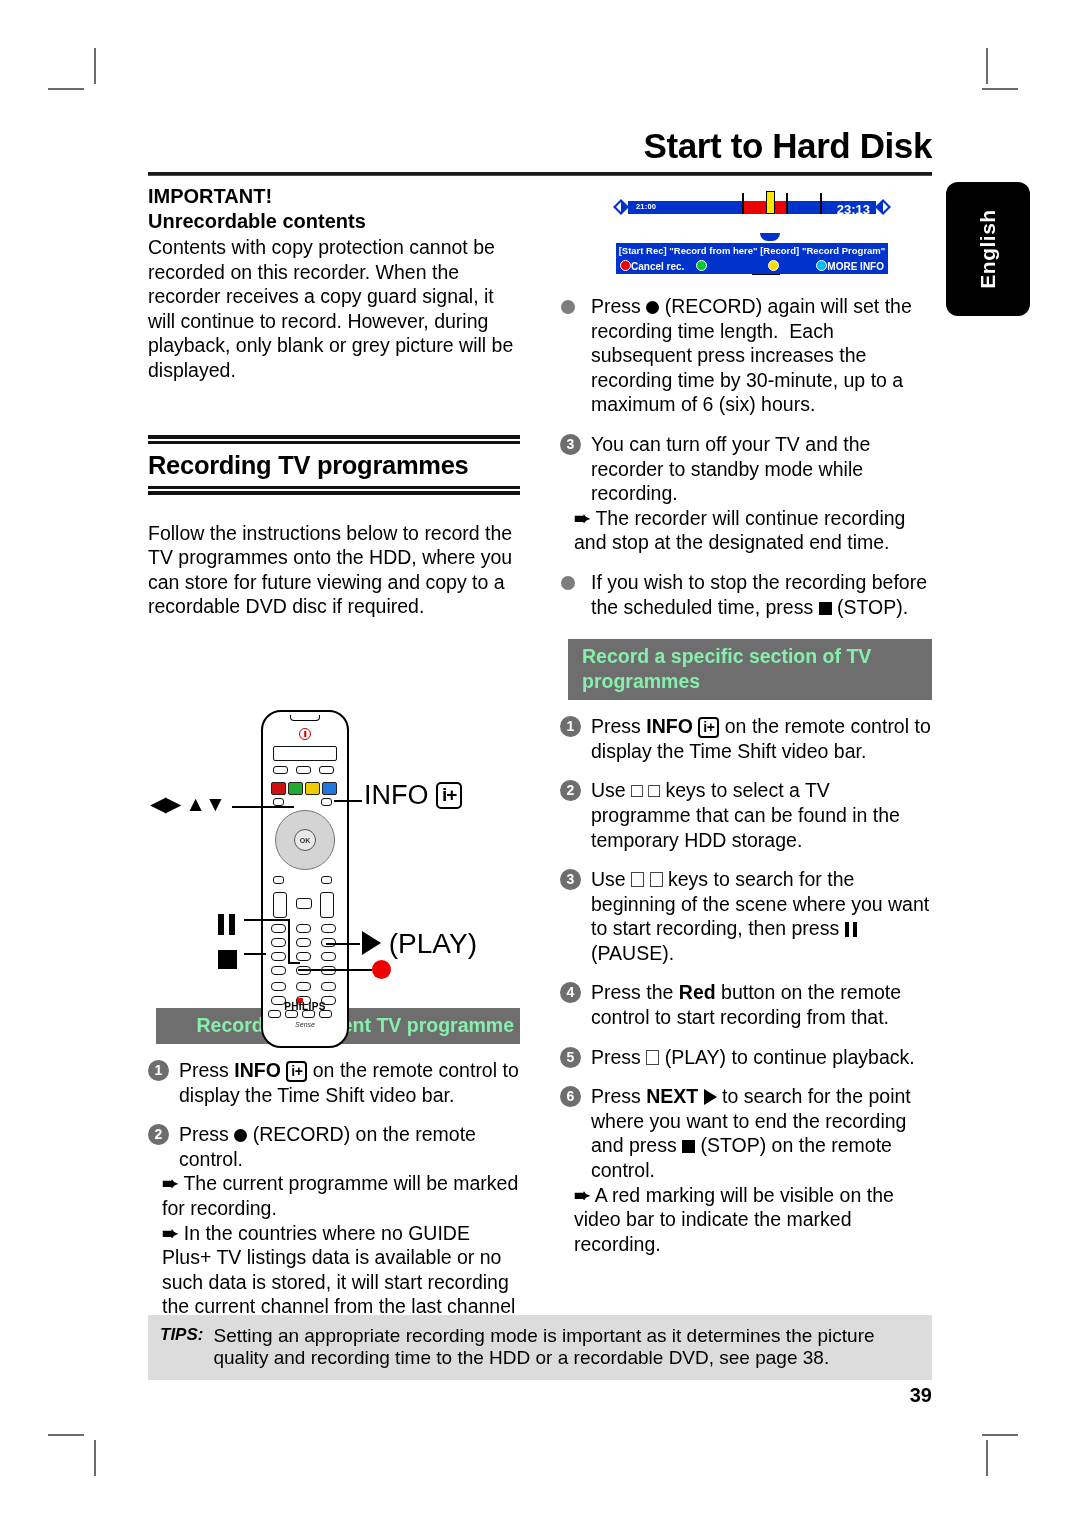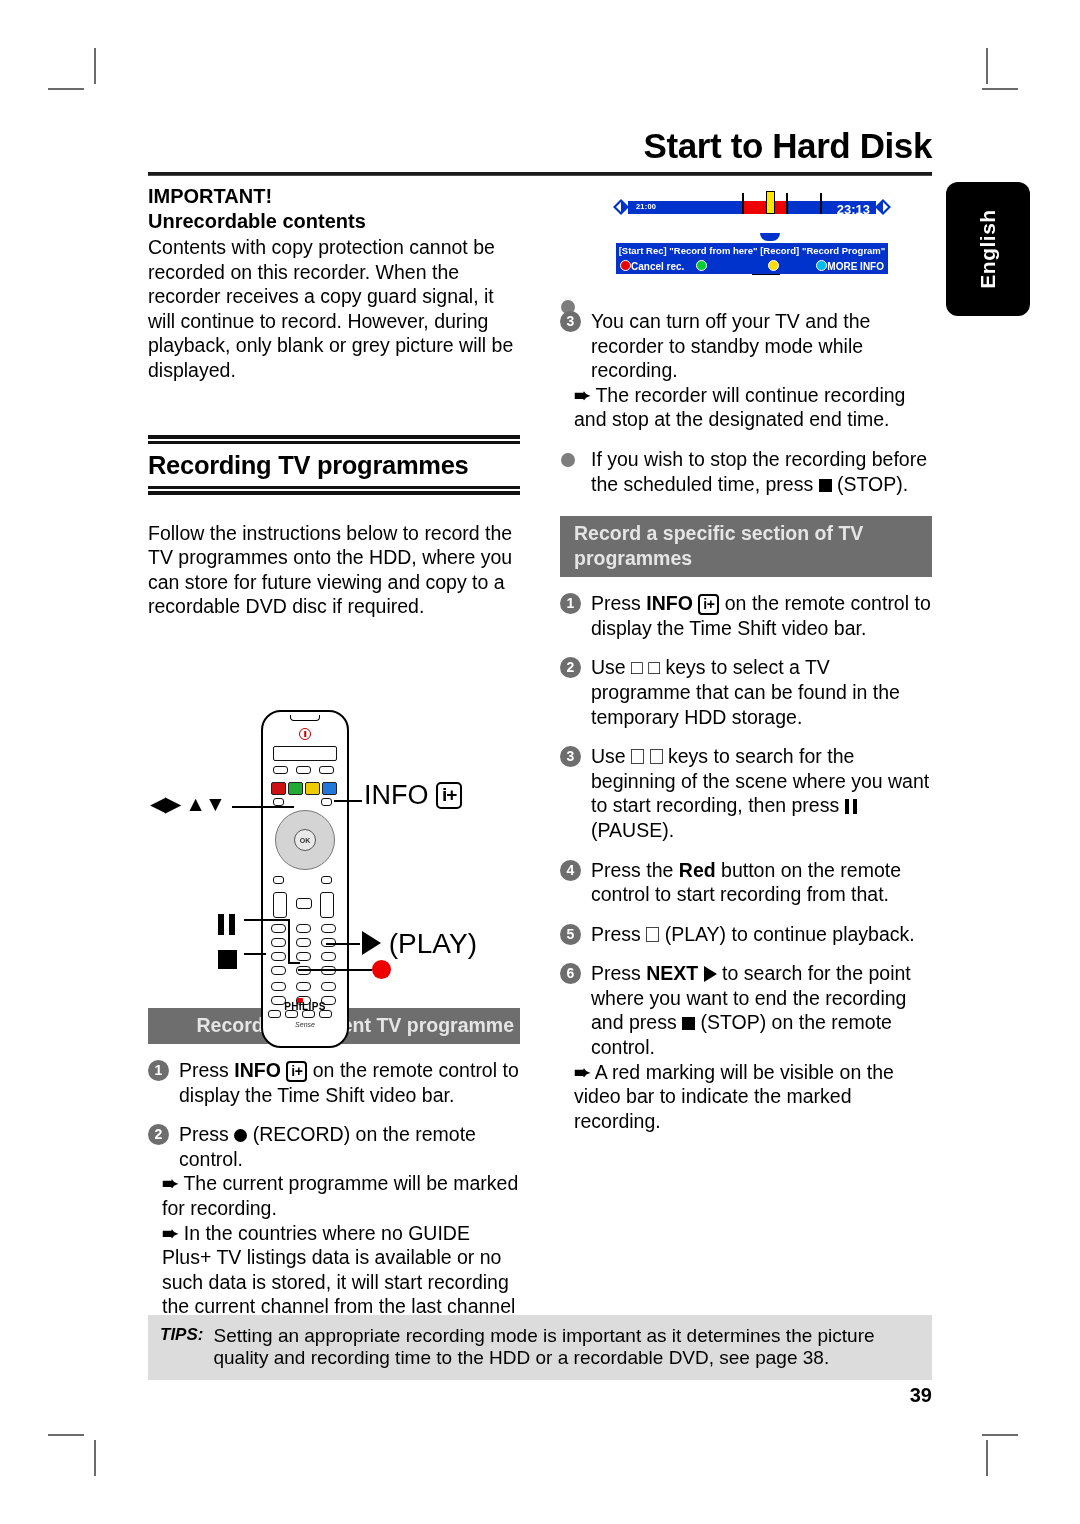--- a/index.html
+++ b/index.html
@@ -119,26 +119,26 @@
     height: 4px;
     background: #111;
     border-top: 2px solid #fff;
     box-shadow: 0 -3px 0 0 #111;
     margin-top: 6px;
   }
 
   
   .grey-bar {
     background: #6e6e6e;
-    color: #e5e5e5;
+    color: #86efac;
     font-weight: bold;
     font-size: 19.5px;
     line-height: 25px;
     padding: 5px 10px 6px 14px;
-    margin: 14px 0 14px 0;
+    margin: 14px 0 14px 8px;
   }
 
   
   .step {
     position: relative;
     padding-left: 31px;
     margin-bottom: 15px;
     font-size: 19.5px;
     line-height: 24.6px;
   }
@@ -569,20 +569,21 @@
       <span class="sub"><span class="arrow-glyph">➨</span> <span>The current programme will be marked for recording.</span></span>
       <span class="sub"><span class="arrow-glyph">➨</span> <span>In the countries where no GUIDE Plus+ TV listings data is available or no such data is stored, it will start recording the current channel from the last channel marker onwards for the next 6 (six) hours.</span></span>
     </div>
 
   </div>
 
   <div class="col" id="col-right" style="top:198px;">
 
     <div class="step">
       <span class="bullet"></span>
+      <span>Press <span class="glyph-rec"></span> (RECORD) again will set the recording time length.&nbsp; Each subsequent press increases the recording time by 30-minute, up to a maximum of 6 (six) hours.</span>
     </div>
 
     <div class="step">
       <span class="marker">3</span>
       <span>You can turn off your TV and the recorder to standby mode while recording.</span>
       <span class="sub"><span class="arrow-glyph">➨</span> <span>The recorder will continue recording and stop at the designated end time.</span></span>
     </div>
 
     <div class="step" style="margin-bottom:20px;">
       <span class="bullet"></span>

